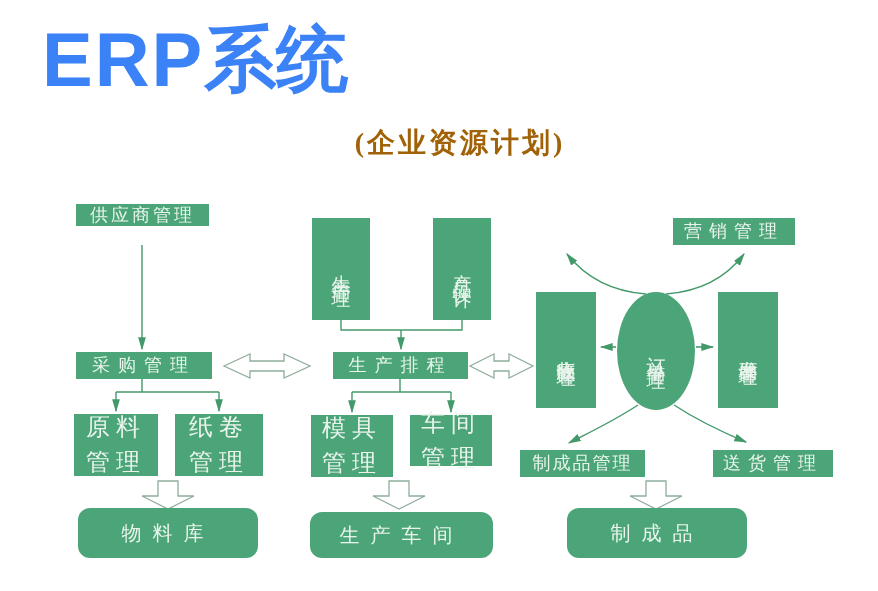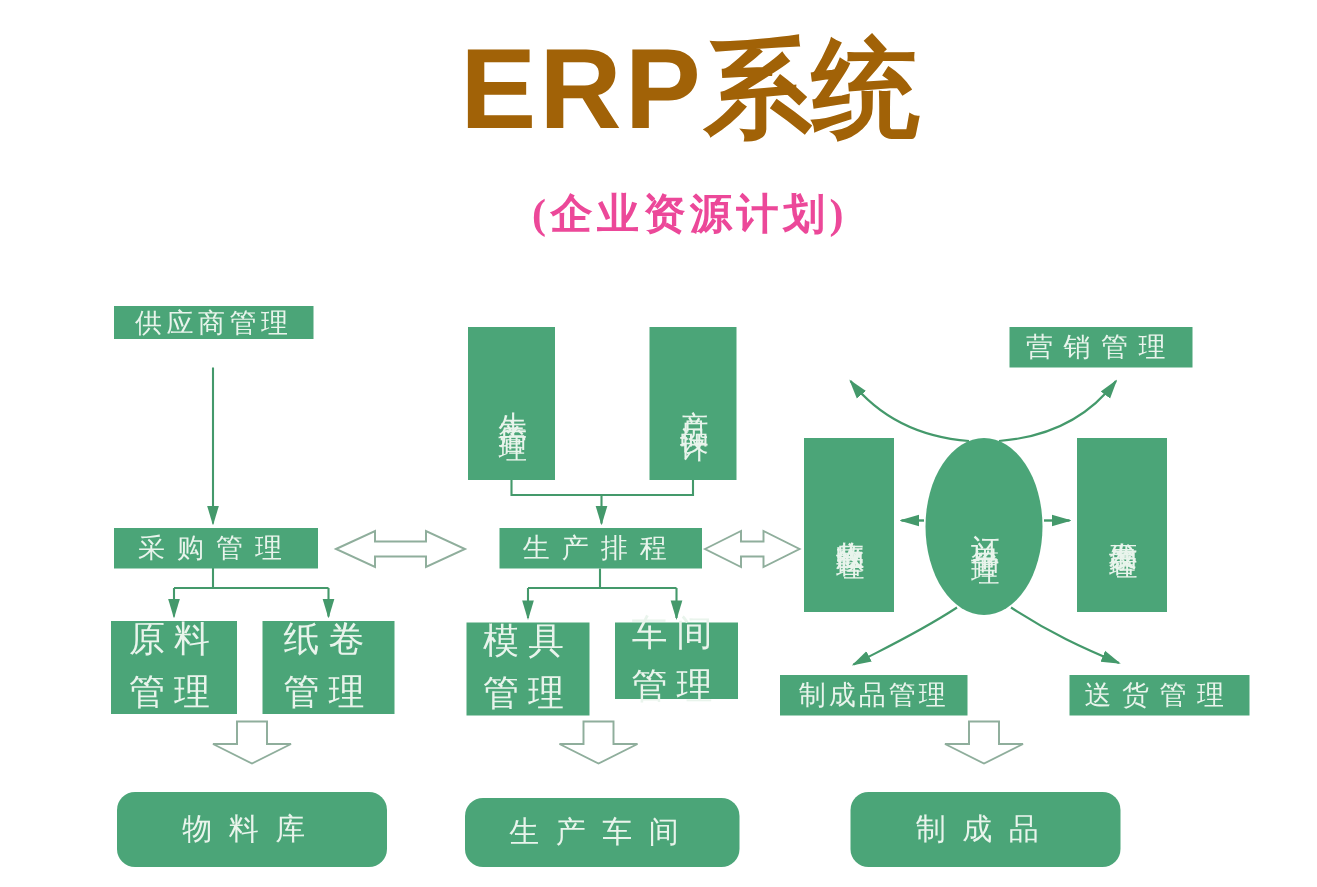--- a/index.html
+++ b/index.html
@@ -1,49 +1,49 @@
 <!DOCTYPE html>
 <html><head>
 <meta charset="utf-8">
 <style>
   html,body{margin:0;padding:0;background:#ffffff;}
   .stage{
     position:relative;width:878px;height:591px;background:#ffffff;
     overflow:hidden;font-family:"Liberation Serif","DejaVu Serif",serif;
   }
   .title{
-    position:absolute;left:42px;right:0;top:22px;text-align:center;
-    color:#a16207;line-height:1;
+    position:absolute;left:42px;right:0;top:22px;text-align:left;
+    color:#3b82f6;line-height:1;
   }
   .title .en{
     font-family:"Liberation Sans","DejaVu Sans",sans-serif;
     font-weight:bold;font-size:76px;letter-spacing:2px;vertical-align:middle;
   }
   .title .zh{
     font-family:"Liberation Serif","DejaVu Serif",serif;
     font-weight:bold;font-size:72px;vertical-align:middle;
   }
   .subtitle{
     position:absolute;left:42px;right:0;top:124px;text-align:center;
-    color:#ec4899;font-size:28px;letter-spacing:3px;font-weight:bold;
+    color:#a16207;font-size:28px;letter-spacing:3px;font-weight:bold;
   }
   svg.overlay{position:absolute;left:0;top:0;z-index:1;}
   .box{
     position:absolute;z-index:2;background:#4ba578;color:#e9f4ec;
     display:flex;align-items:center;justify-content:center;text-align:center;
     font-size:18px;line-height:1.25;box-sizing:border-box;
   }
   .box2{white-space:pre-line;font-size:24px;letter-spacing:6px;line-height:1.45;}
   .vbox{
     writing-mode:vertical-rl;text-orientation:upright;font-size:19px;
   }
   .rbox{border-radius:12px;font-size:20px;}
   .ellipse{border-radius:50%;}
   .ls2{letter-spacing:2px;} .ls3{letter-spacing:3px;} .ls5{letter-spacing:5px;}
-  .ls7{letter-spacing:7px;} .ls8{letter-spacing:8px;} .ls11{letter-spacing:11px;margin-top:20px;}
+  .ls7{letter-spacing:7px;} .ls8{letter-spacing:8px;} .ls11{letter-spacing:11px;}
 </style>
 </head>
 <body>
 
 <div class="stage">
 
   <div class="title"><span class="en">ERP</span><span class="zh">系统</span></div>
   <div class="subtitle">(企业资源计划)</div>
 
   <svg class="overlay" width="878" height="591" viewBox="0 0 878 591">

